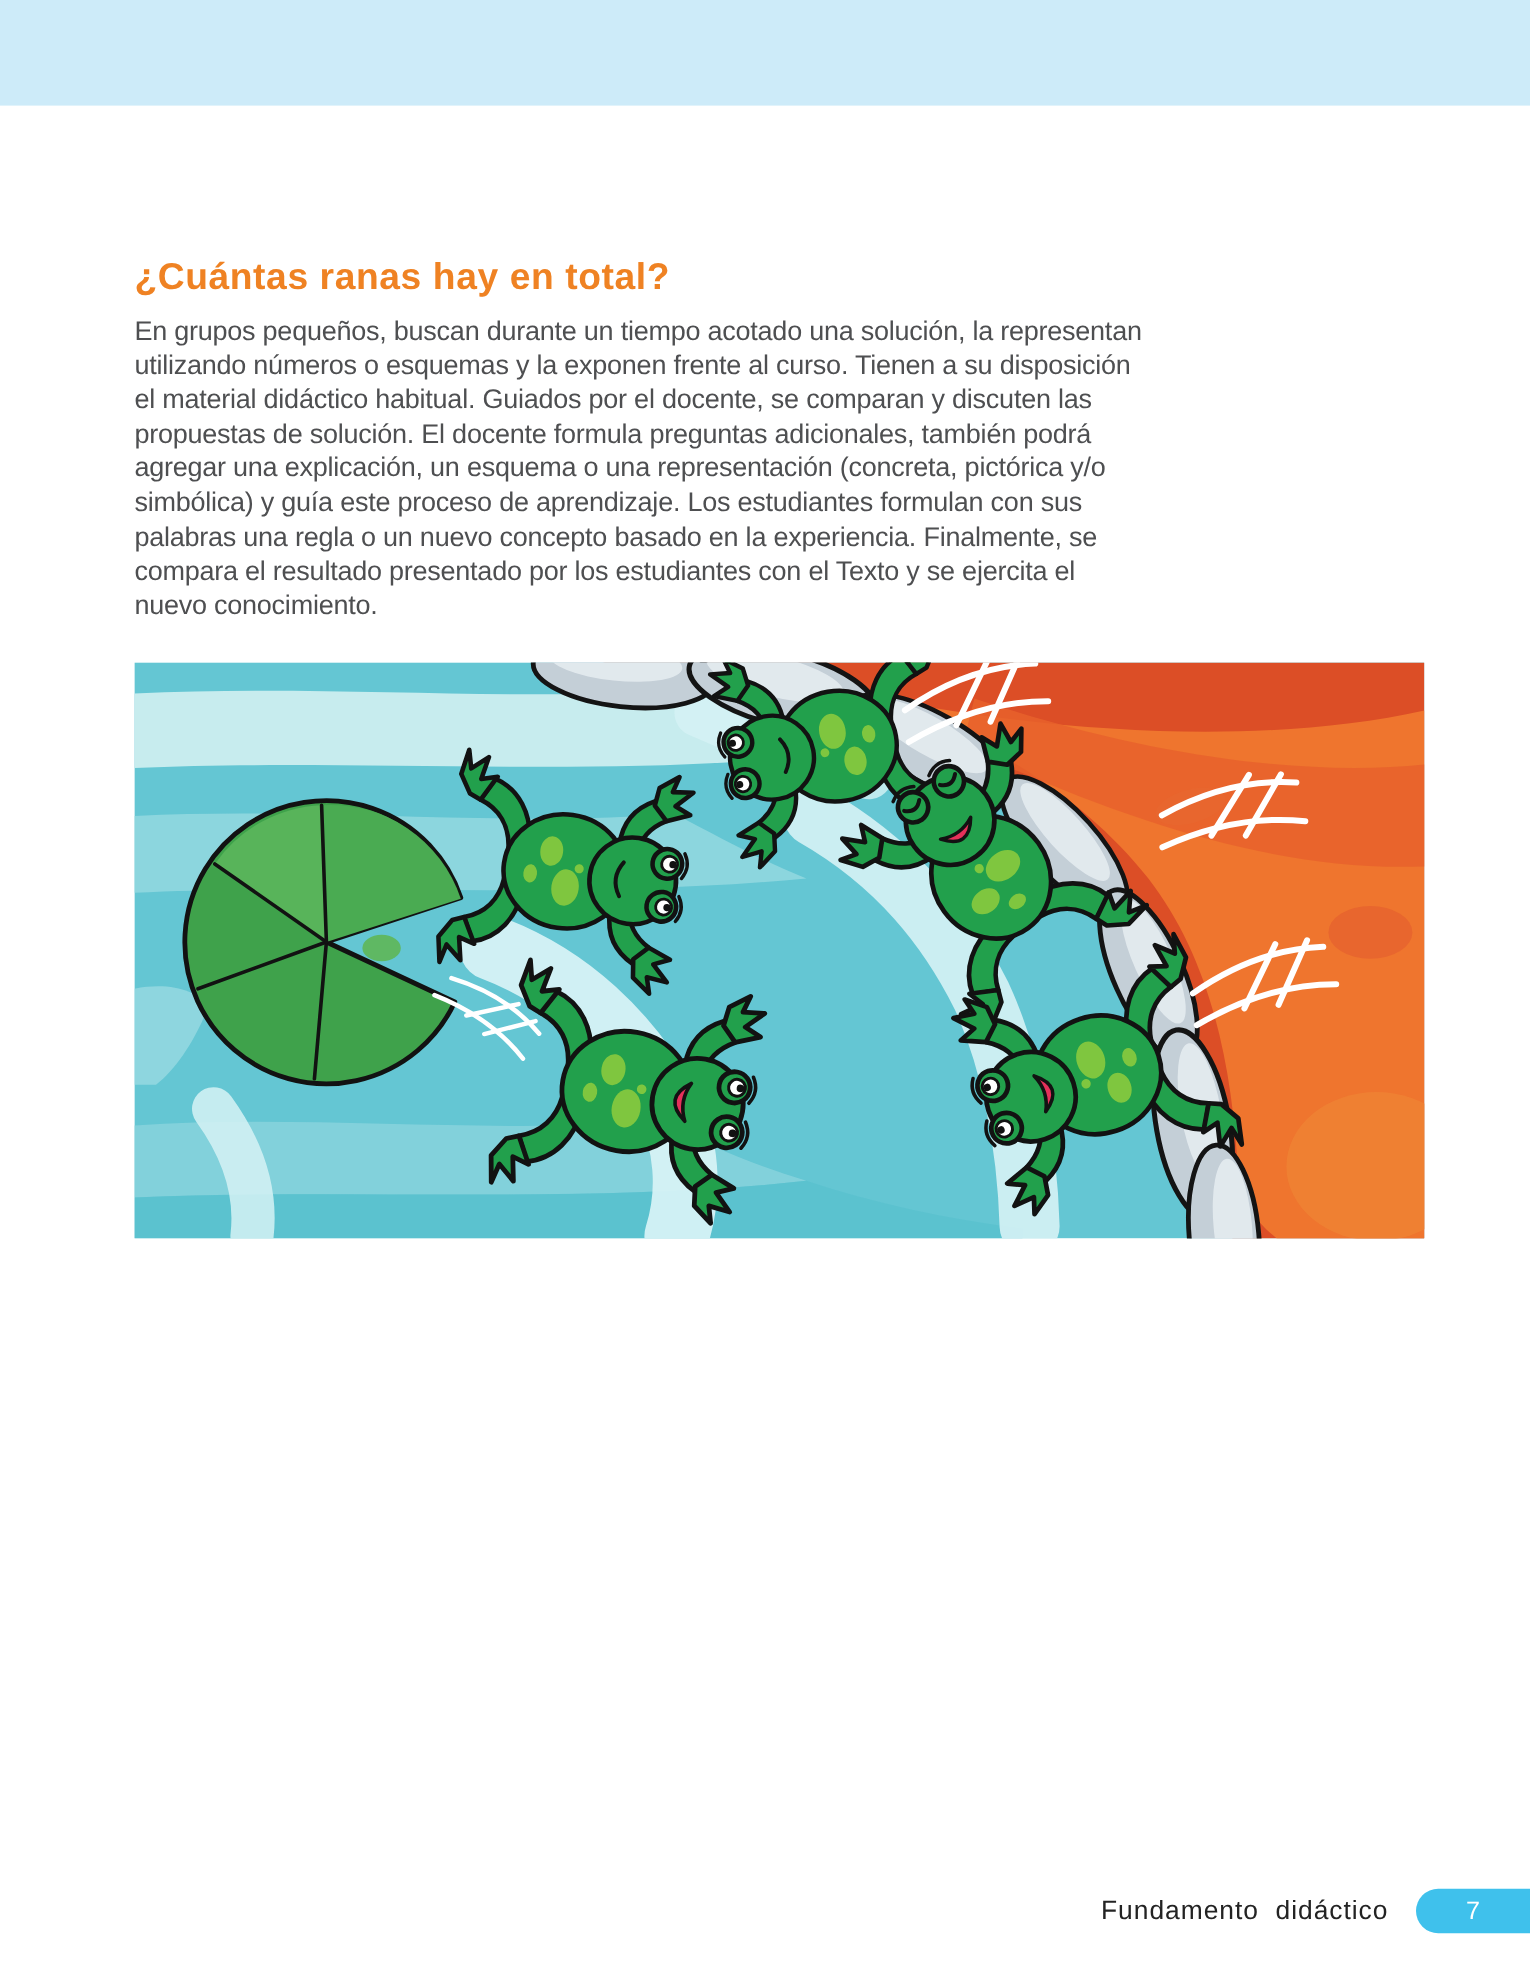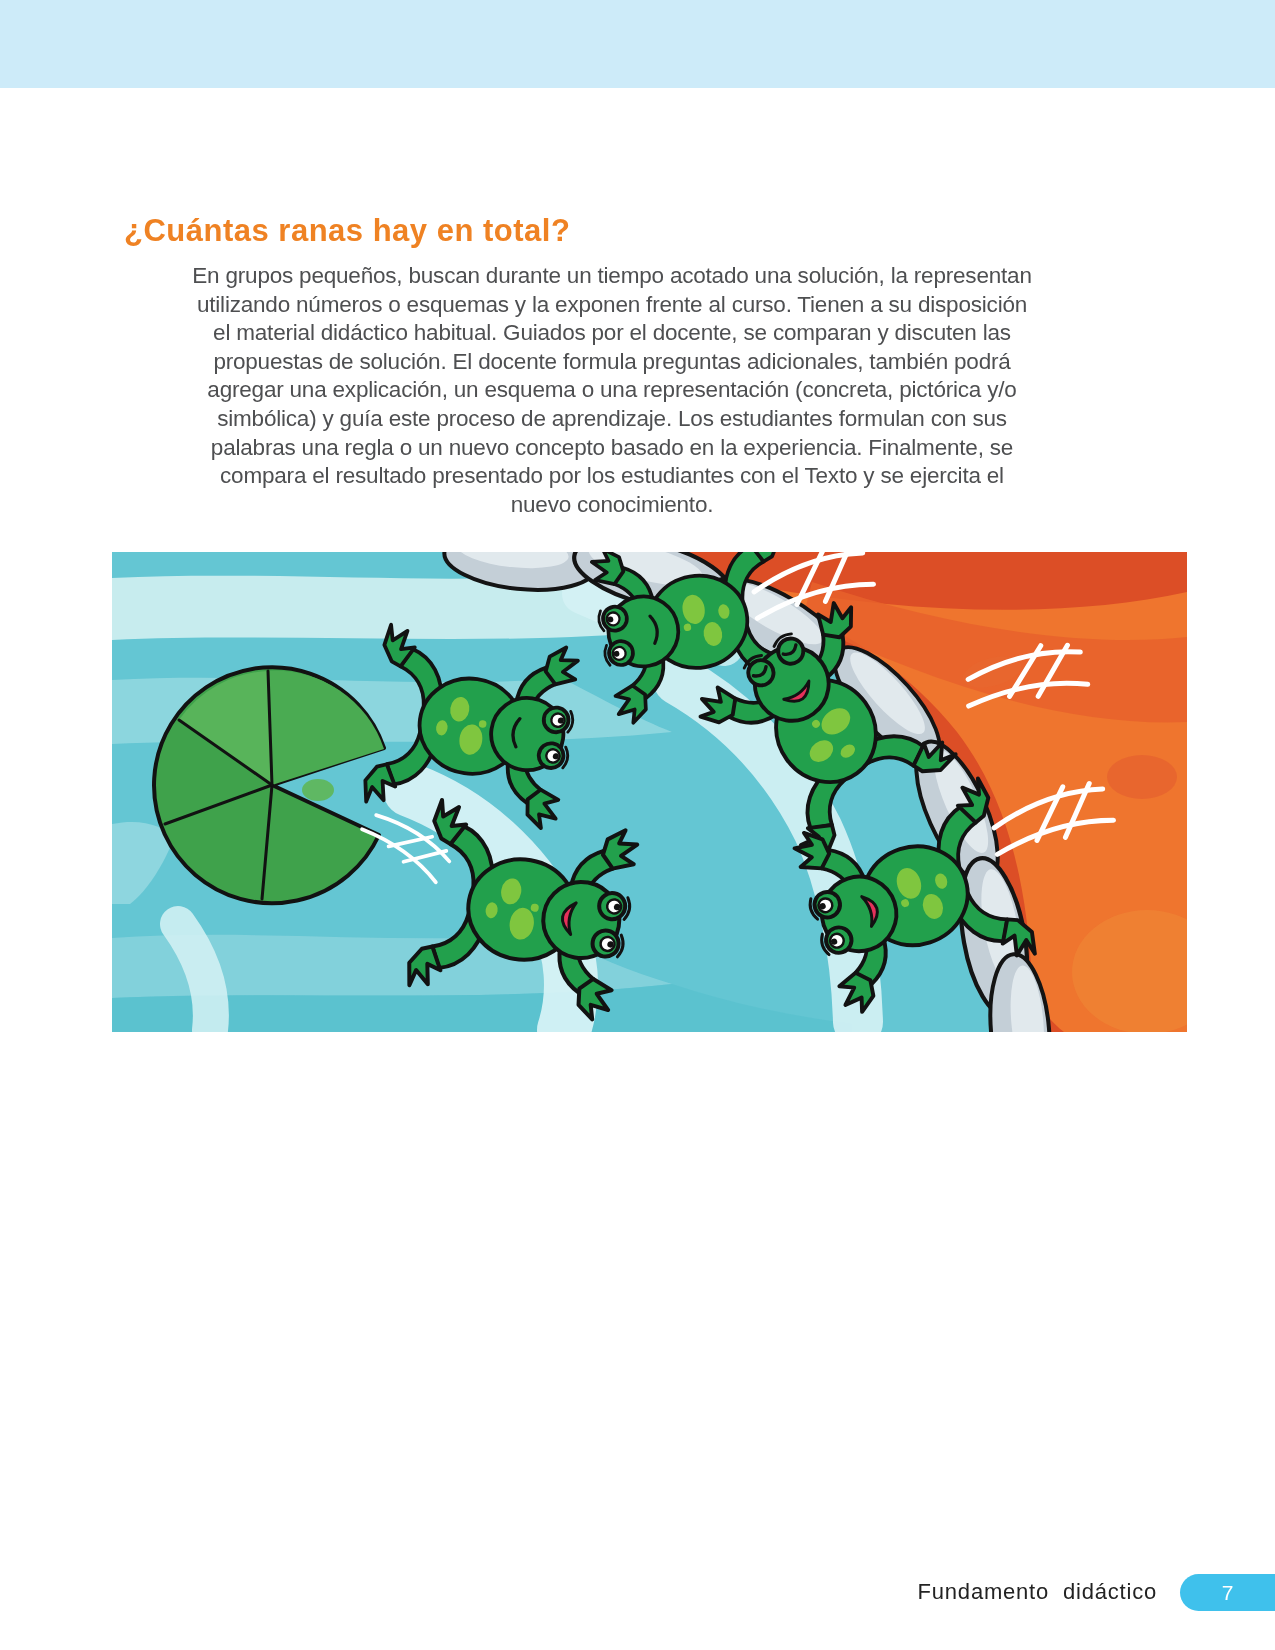--- a/index.html
+++ b/index.html
@@ -11,28 +11,26 @@
     font-family:"Liberation Sans", sans-serif;
   }
   .header-band{
     position:absolute;left:0;top:0;width:1275px;height:88px;
     background:#cdebf9;
   }
   .heading{
     position:absolute;left:112px;top:192px;width:900px;
     font-size:31px;font-weight:bold;color:#ef8223;
     letter-spacing:0.5px;
-    margin-left:12px;
   }
   .bodytext{
     position:absolute;left:112px;width:1000px;
     font-size:22.5px;line-height:28.6px;color:#4e4f51;
     letter-spacing:-0.2px;
     white-space:pre;
-    text-align:center;
   }
   .p1{top:262px;}
   .p2{top:1064px;}
   .figure{
     position:absolute;left:112px;top:552px;width:1075px;height:480px;
   }
   .figure svg{display:block;}
   .footer-label{
     position:absolute;right:118px;top:1579px;
     font-size:22px;color:#232323;letter-spacing:0.8px;word-spacing:7px;

